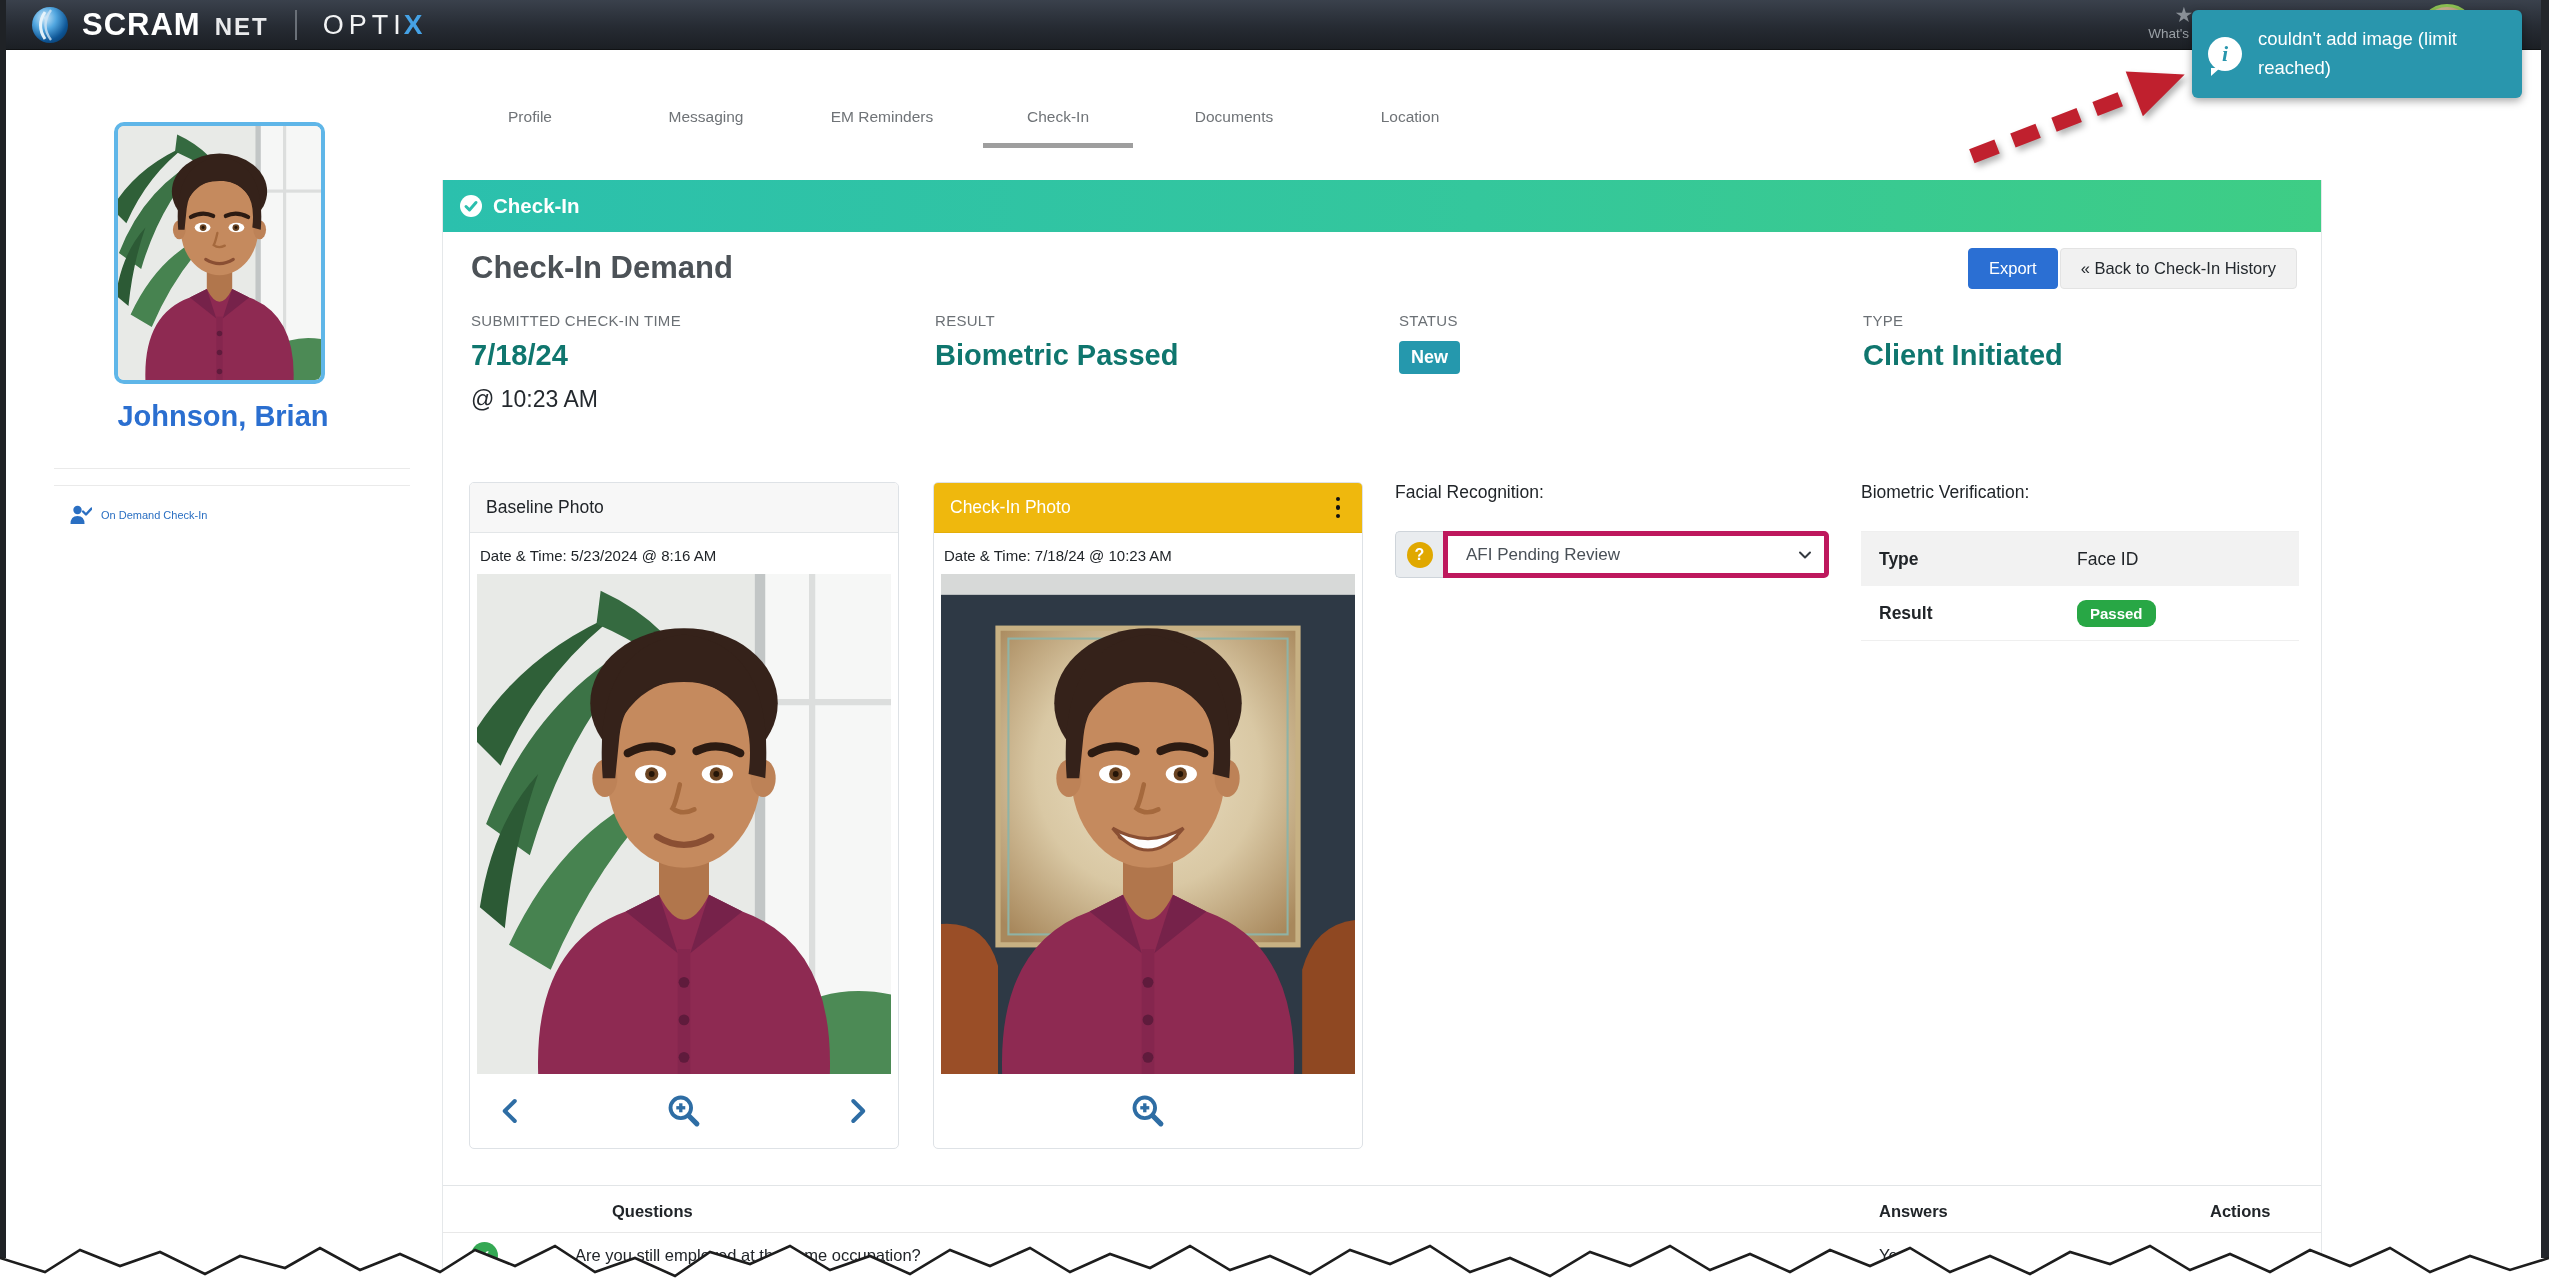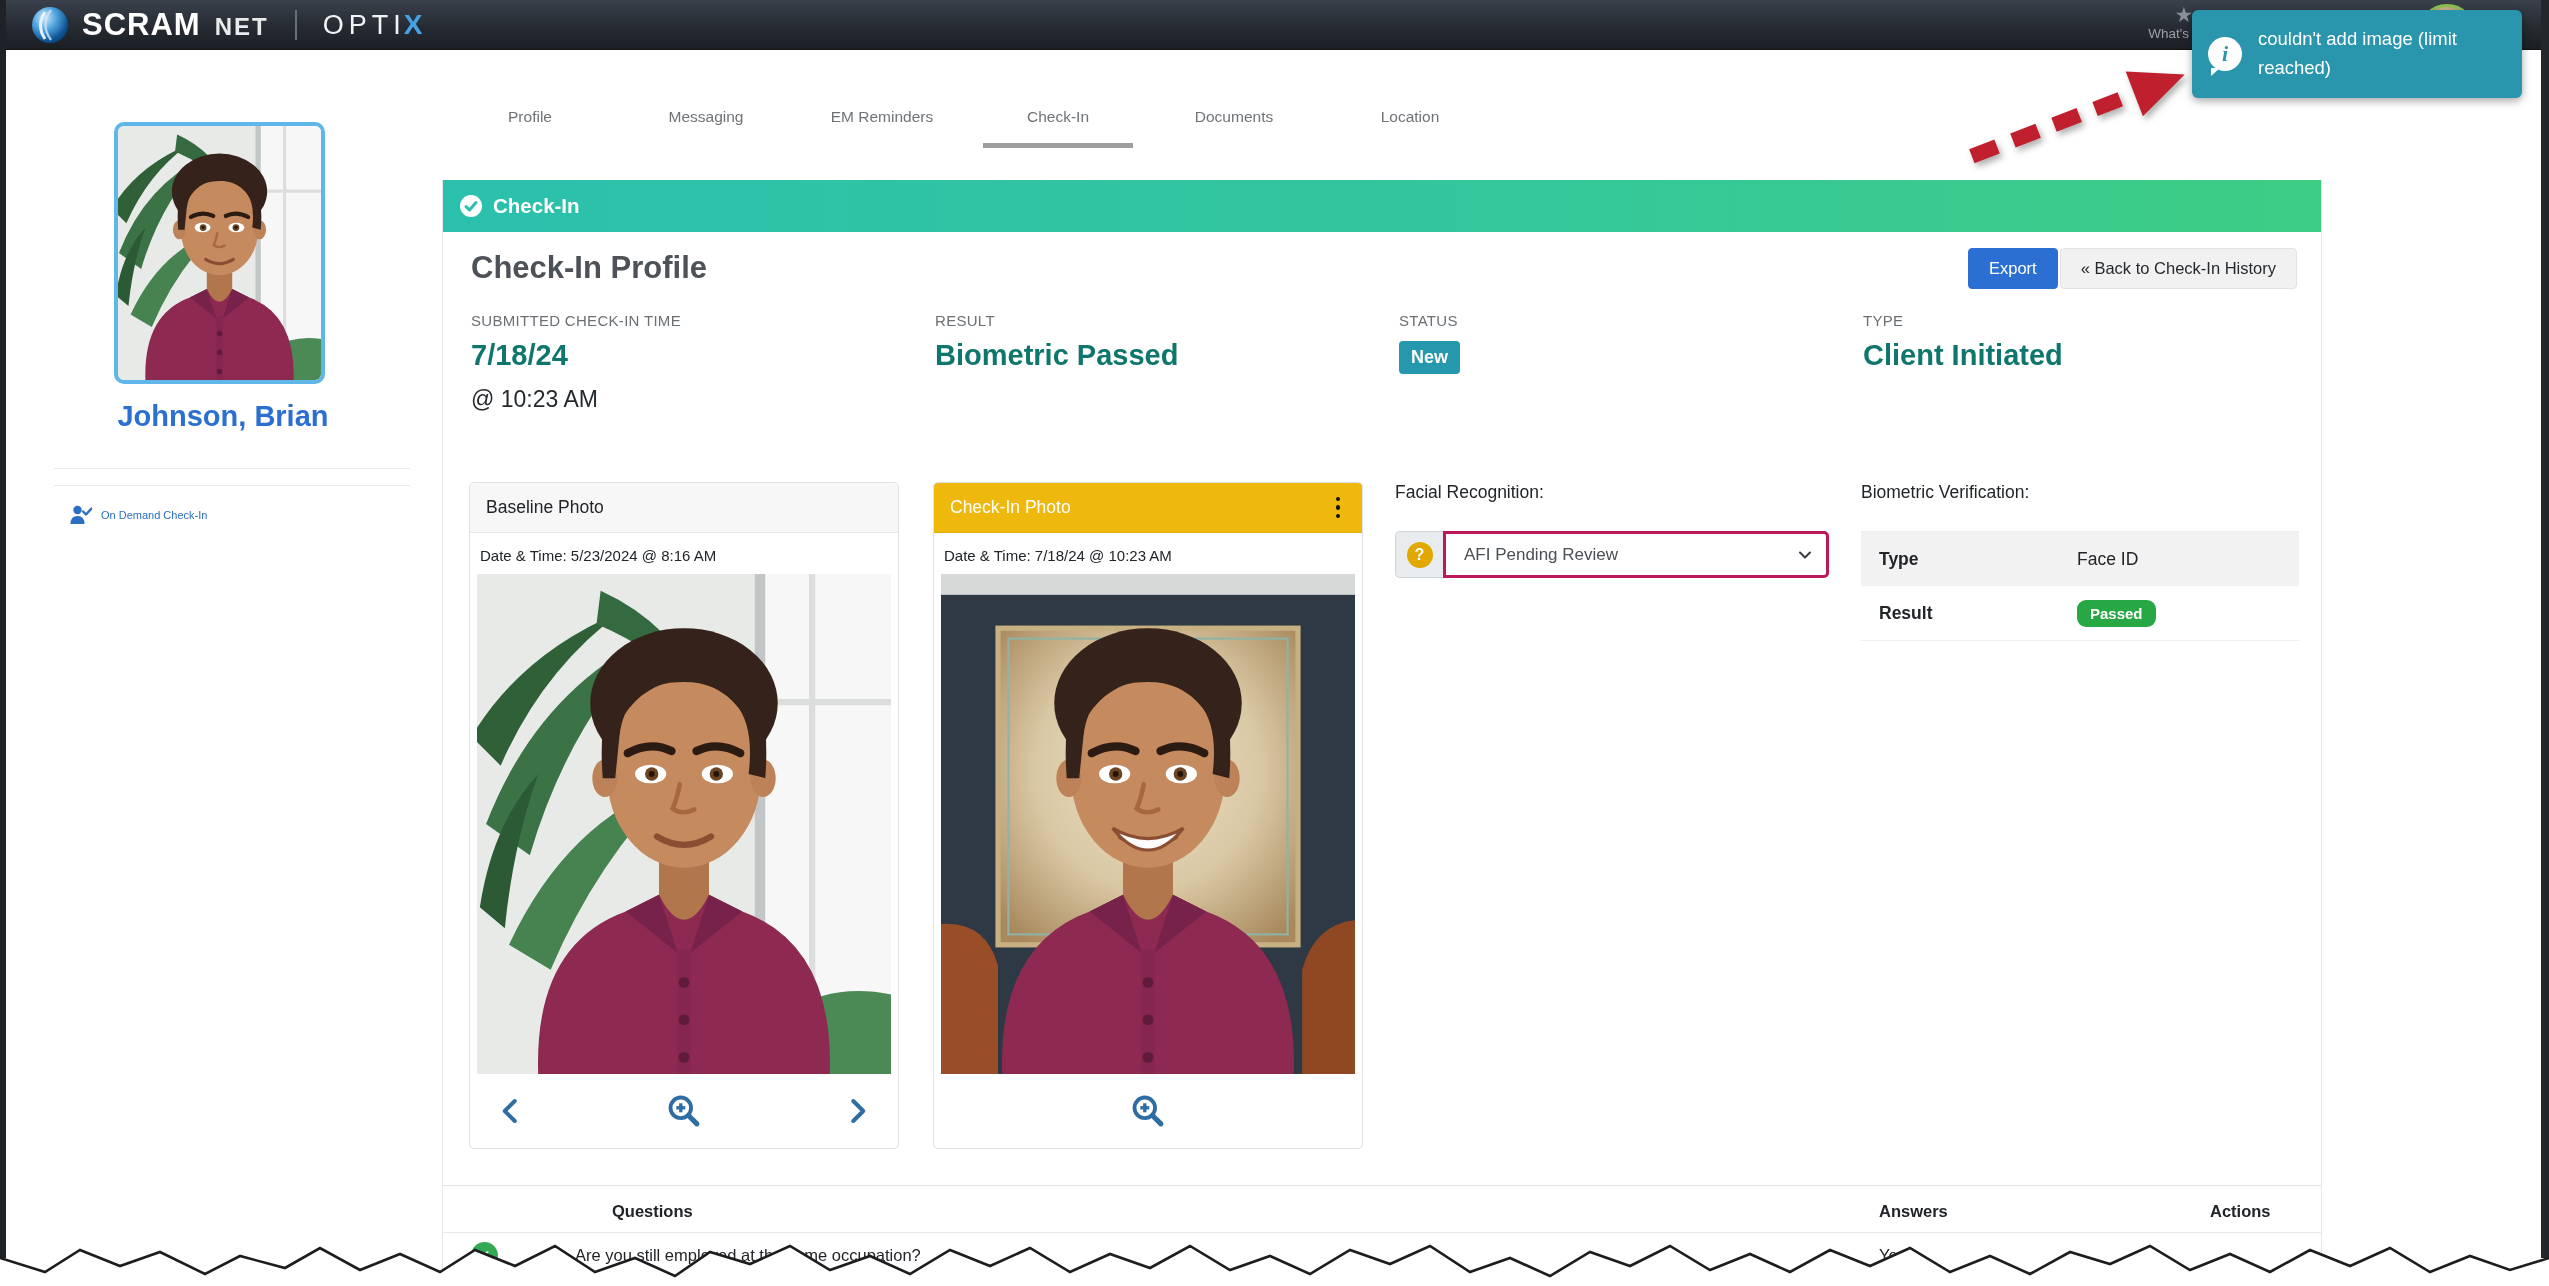--- a/index.html
+++ b/index.html
@@ -143,21 +143,21 @@
   .facial { position: absolute; left: 952px; top: 302px; width: 434px; }
   .facial-label, .bio-label { font-size: 17.5px; color: #212529; }
   .input-group { display: flex; margin-top: 28px; height: 47px; position: relative; }
   .addon {
     width: 48px; background: #e9ecef; border: 1px solid #ced4da; border-right: 0;
     border-radius: 5px 0 0 5px; display: flex; align-items: center; justify-content: center;
   }
   .help-badge { width: 26px; height: 26px; border-radius: 50%; background: #e0a800; color: #fff;
     font-weight: bold; font-size: 16px; display: flex; align-items: center; justify-content: center; }
   .fr-select {
-    flex: 1; height: 47px; border: 3px solid #be185d; border-radius: 0 5px 5px 0;
+    flex: 1; height: 47px; border: 5px solid #be185d; border-radius: 0 5px 5px 0;
     font-size: 17px; color: #495057; padding: 0 44px 0 18px; background: #fff;
     appearance: none; -webkit-appearance: none; font-family: "Liberation Sans", sans-serif;
   }
   .select-chevron { position: absolute; right: 14px; top: 14px; pointer-events: none; }
 
   
   .bio { position: absolute; left: 1418px; top: 302px; width: 438px; }
   .bio-table { margin-top: 28px; border-top: 1px solid #efefef; border-bottom: 1px solid #efefef; }
   .vrow { display: flex; align-items: center; height: 54px; font-size: 17.5px; }
   .vrow.striped { background: #f2f2f2; }
@@ -314,21 +314,21 @@
 
   <div class="band">
     <svg width="24" height="24" viewBox="0 0 24 24">
       <circle cx="12" cy="12" r="11" fill="#ffffff"></circle>
       <polyline points="7,12.5 10.5,16 17,8.5" fill="none" stroke="#2bbfae" stroke-width="3" stroke-linecap="round" stroke-linejoin="round"></polyline>
     </svg>
     <span>Check-In</span>
   </div>
 
   <div class="header-row">
-    <div class="page-title">Check-In Profile</div>
+    <div class="page-title">Check-In Demand</div>
     <div class="btns">
       <button class="btn btn-export">Export</button>
       <button class="btn btn-back">« Back to Check-In History</button>
     </div>
   </div>
 
   <div class="sum-col c1">
     <div class="sum-label">SUBMITTED CHECK-IN TIME</div>
     <div class="sum-value">7/18/24</div>
     <div class="sum-time">@ 10:23 AM</div>

